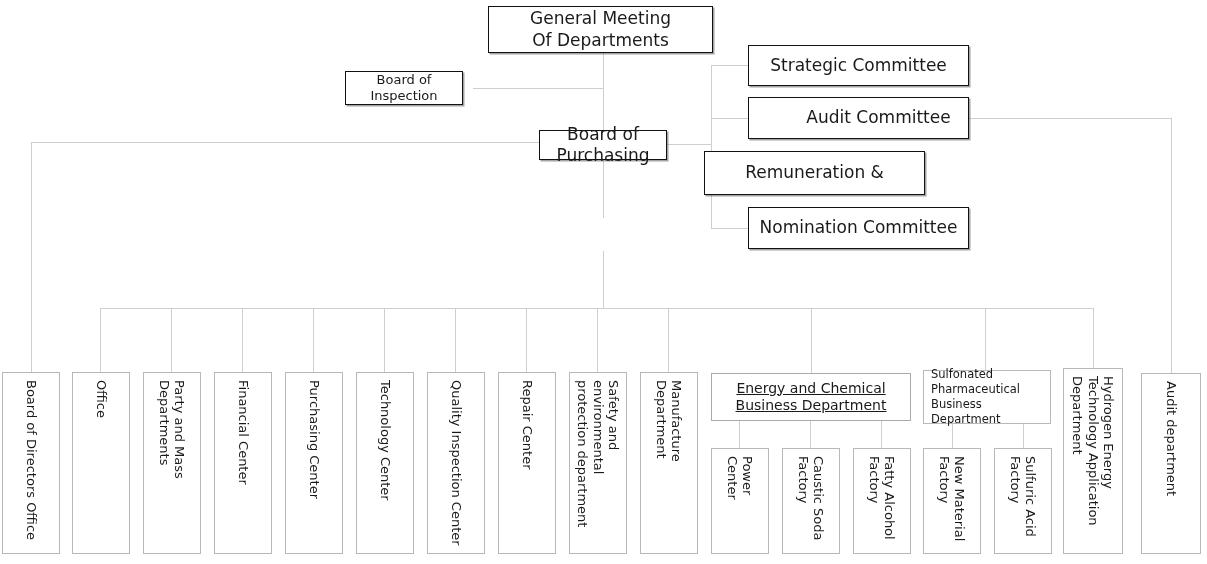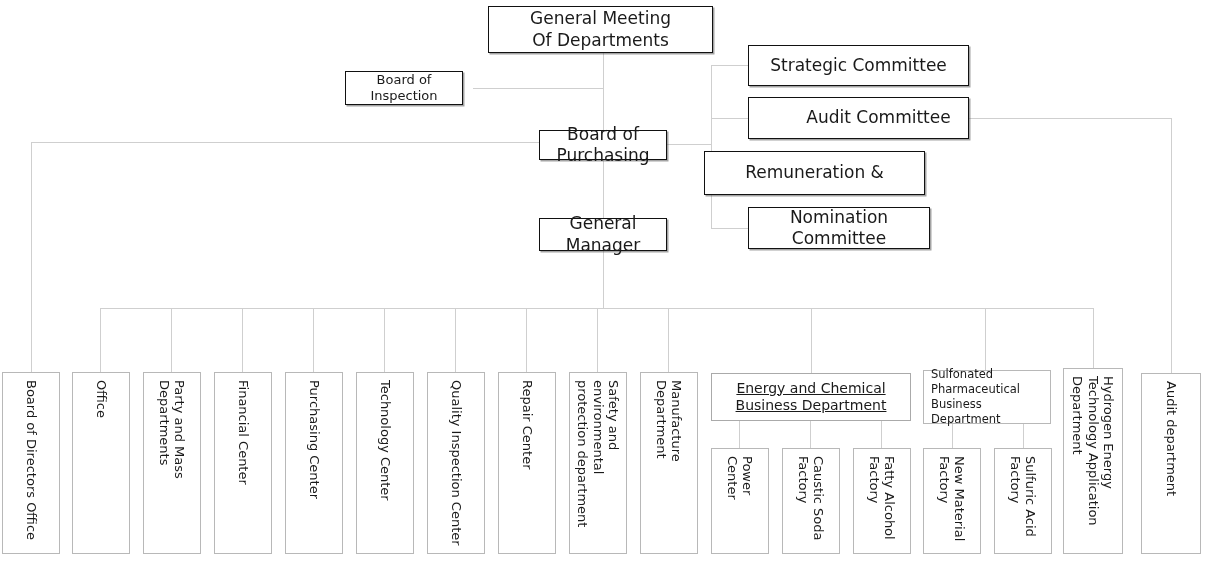--- a/index.html
+++ b/index.html
@@ -143,39 +143,36 @@
     <div>
       <div>Board of</div>
       <div>Inspection</div>
     </div>
   </div>
 
   <div class="box strong" style="left:539px; top:130px; width:128px; height:30px;">
     <span>Board of Purchasing</span>
   </div>
 
-  <div class="box strong" style="left:539px; top:218px; width:128px; height:33px;">
-    <span>General Manager</span>
-  </div>
 
   <div class="box strong" style="left:748px; top:45px; width:221px; height:41px;">
     <span>Strategic Committee</span>
   </div>
 
   <div class="box strong" style="left:748px; top:97px; width:221px; height:42px;padding-left:40px;">
     <span>Audit Committee</span>
   </div>
 
   <div class="box strong" style="left:704px; top:151px; width:221px; height:44px;">
     <div>
       <div>Remuneration &amp;</div>
     </div>
   </div>
 
-  <div class="box strong" style="left:748px; top:207px; width:182px; height:42px;">
+  <div class="box strong" style="left:748px; top:207px; width:221px; height:42px;">
     <span>Nomination Committee</span>
   </div>
 
   <div class="vbox" style="left:2px; top:372px; width:58px; height:182px;">
     <div class="vtext">
       <span>Board of Directors Office</span>
     </div>
   </div>
 
   <div class="vbox" style="left:72px; top:372px; width:58px; height:182px;">

